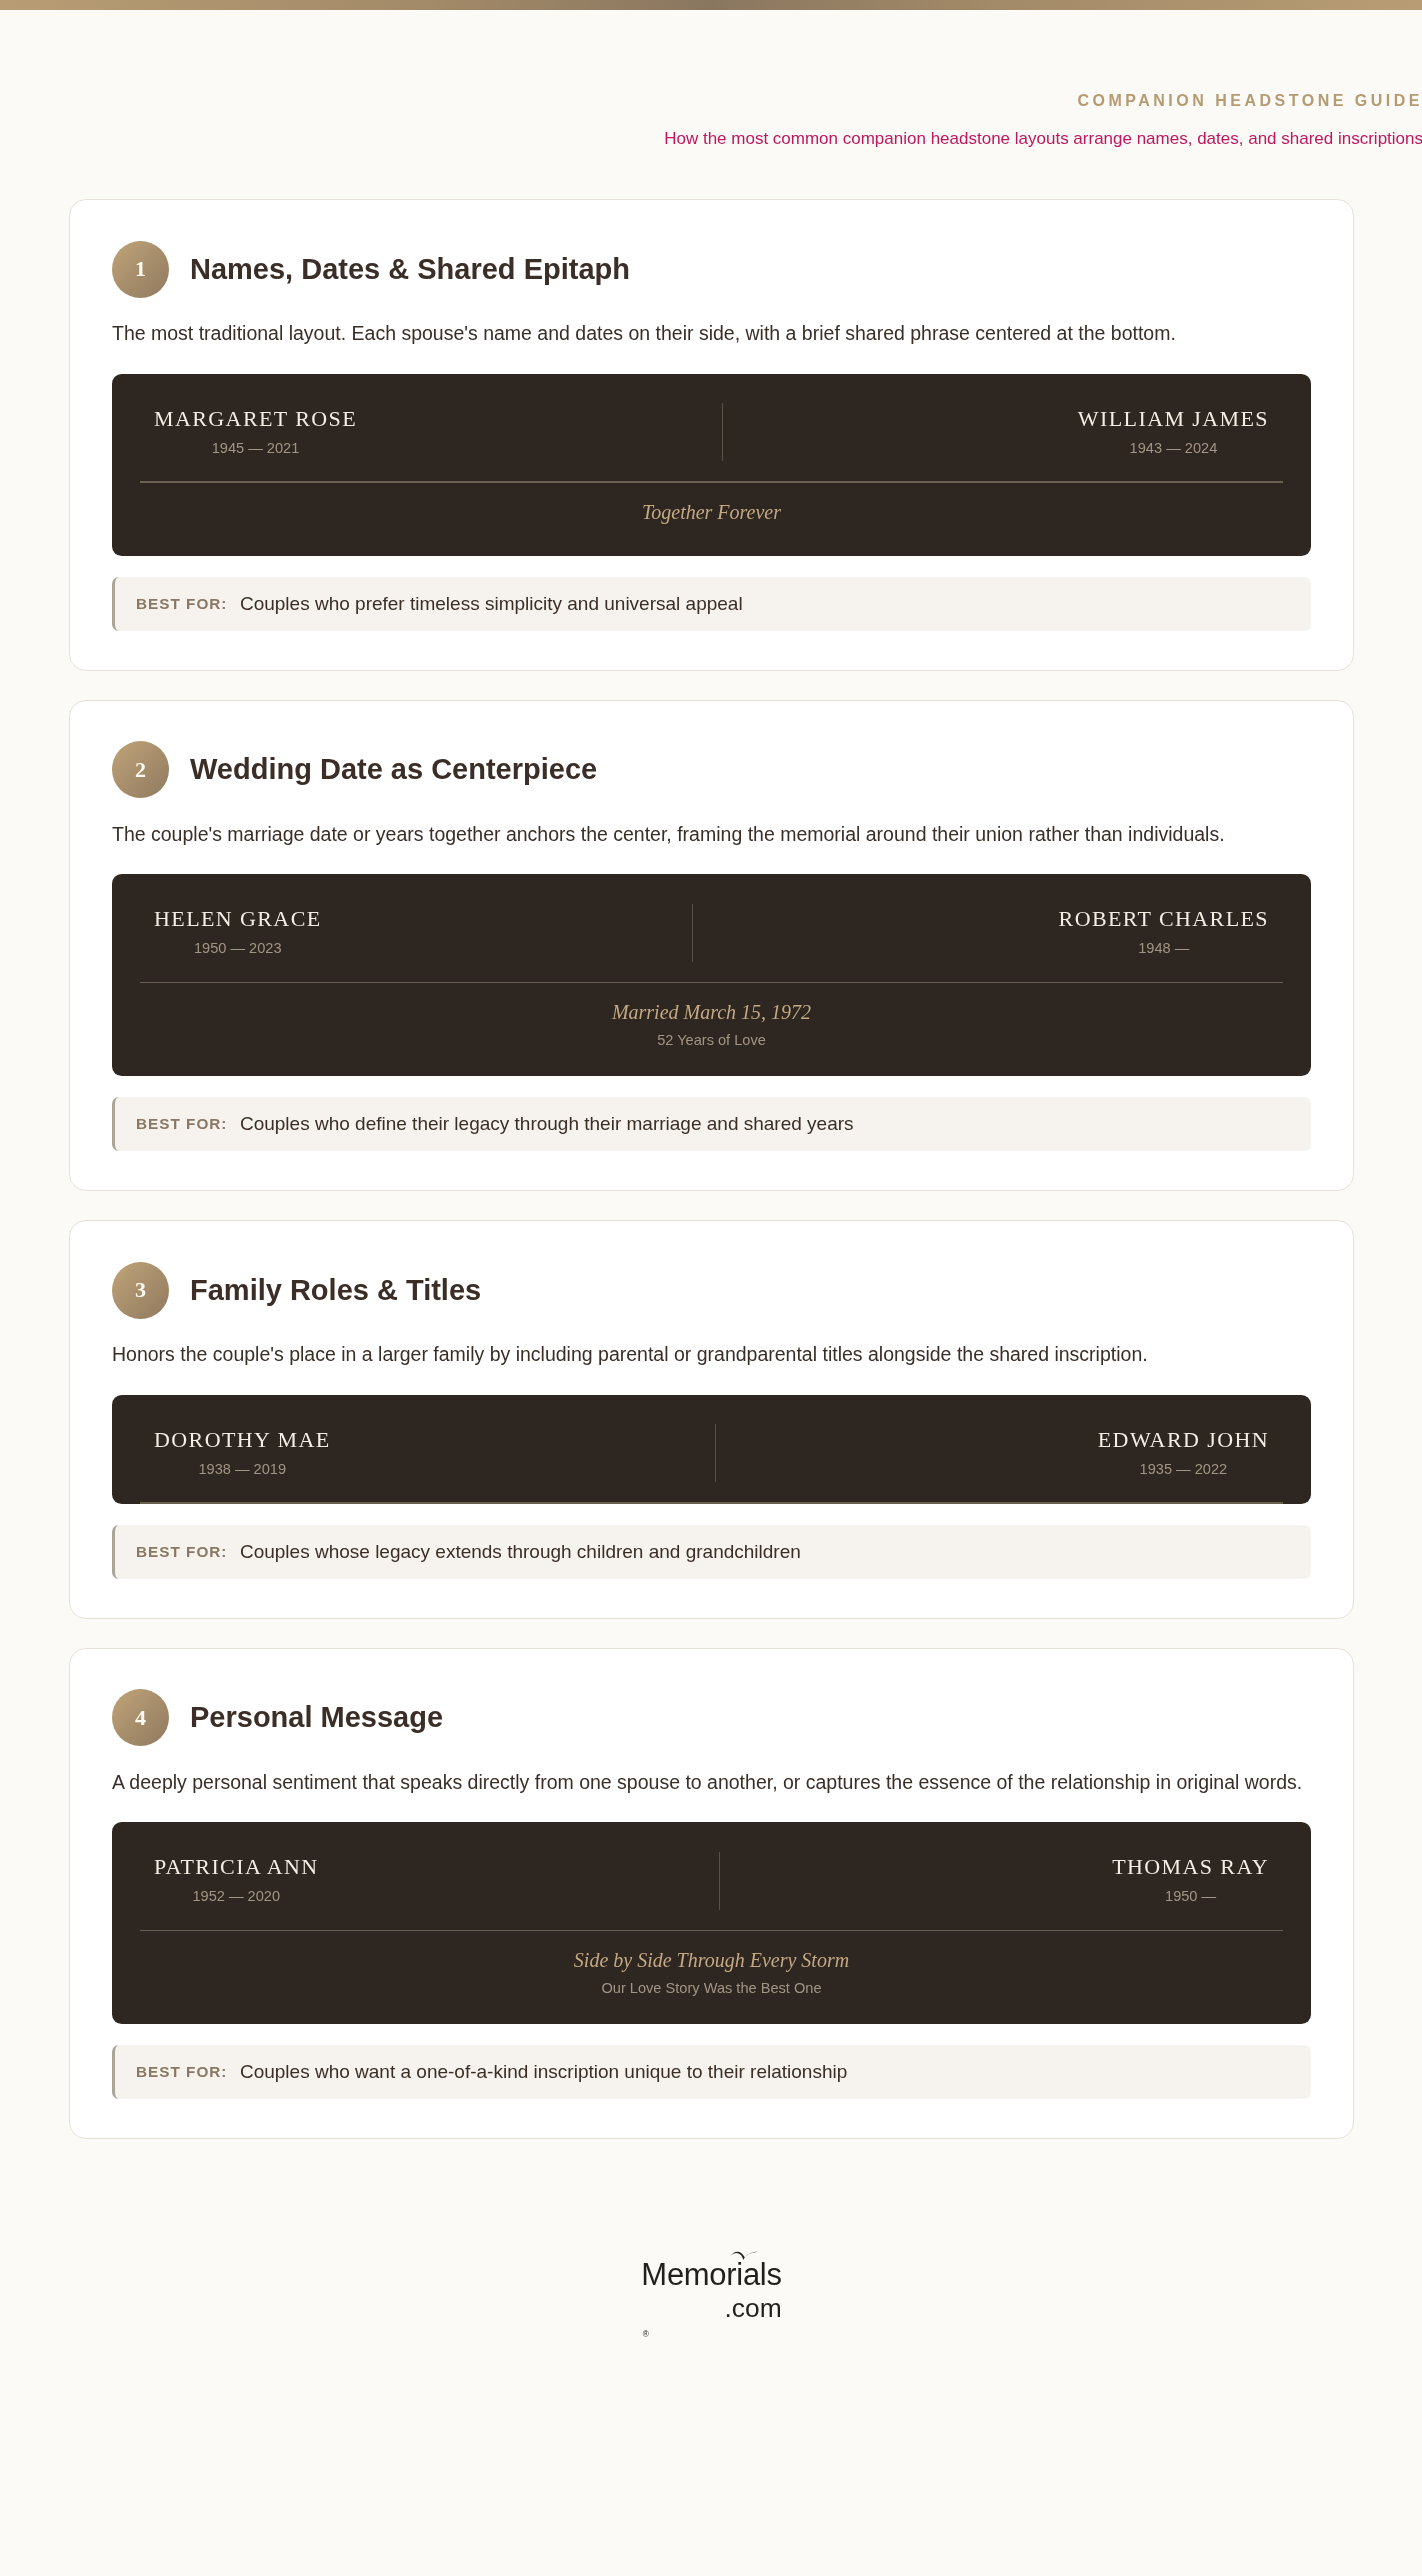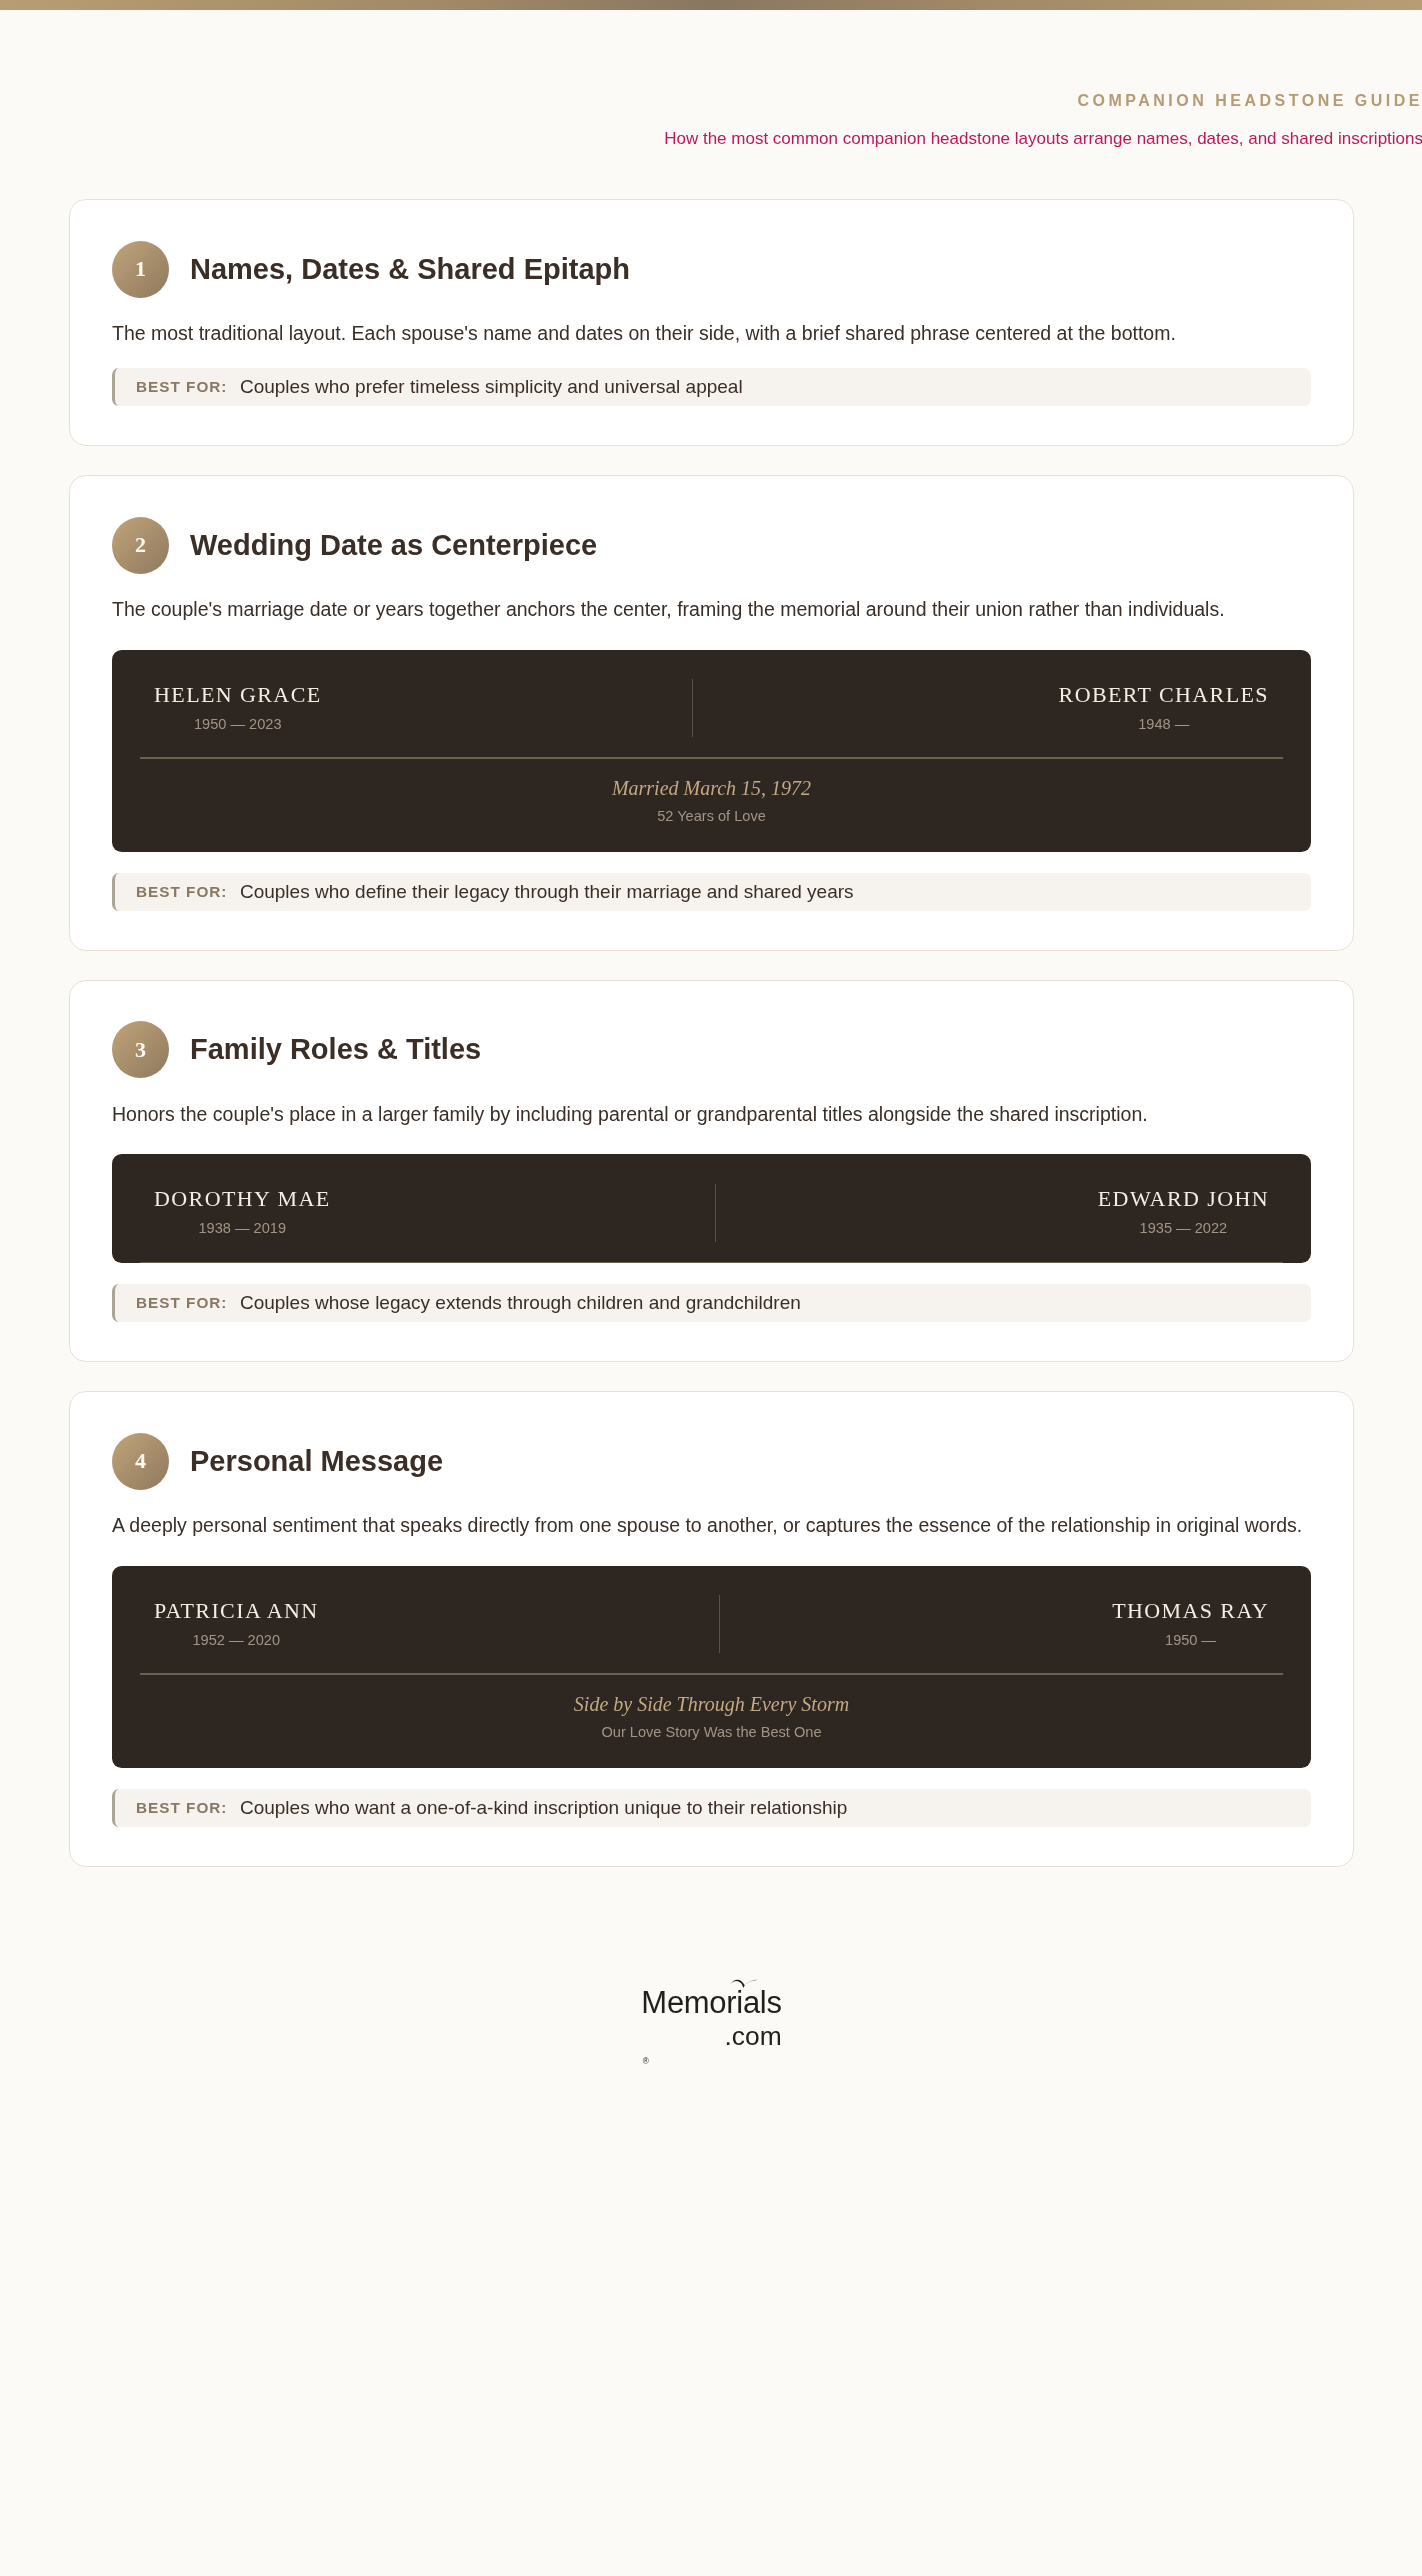--- a/index.html
+++ b/index.html
@@ -138,21 +138,21 @@
   .hs-sub {
     font-size: 14.6px;
     color: #a29585;
     margin-top: 4.2px;
   }
   .best-for {
     margin-top: 21px;
     background: #f6f3ee;
     border-left: 3.5px solid #aaa595;
     border-radius: 7px;
-    height: 38px;
+    height: 54px;
     display: flex;
     align-items: center;
     padding-left: 21px;
   }
   .best-label {
     font-weight: 700;
     font-size: 15.3px;
     letter-spacing: 1px;
     color: #8a7764;
   }
@@ -195,20 +195,37 @@
 </header>
 
 <main class="cards">
 
   <section class="card">
     <div class="card-head">
       <div class="num-badge">1</div>
       <h2 class="card-title">Names, Dates &amp; Shared Epitaph</h2>
     </div>
     <p class="card-desc">The most traditional layout. Each spouse's name and dates on their side, with a brief shared phrase centered at the bottom.</p>
+    <div class="headstone">
+      <div class="hs-names">
+        <div class="hs-person left">
+          <div class="hs-name">MARGARET ROSE</div>
+          <div class="hs-dates">1945 — 2021</div>
+        </div>
+        <div class="hs-vline" style="left:568px"></div>
+        <div class="hs-person right">
+          <div class="hs-name">WILLIAM JAMES</div>
+          <div class="hs-dates">1943 — 2024</div>
+        </div>
+      </div>
+      <div class="hs-hline"></div>
+      <div class="hs-bottom">
+        <div class="hs-epitaph">Together Forever</div>
+      </div>
+    </div>
     <div class="best-for">
       <span class="best-label">BEST FOR:</span>
       <span class="best-text">Couples who prefer timeless simplicity and universal appeal</span>
     </div>
   </section>
 
   <section class="card">
     <div class="card-head">
       <div class="num-badge">2</div>
       <h2 class="card-title">Wedding Date as Centerpiece</h2>

